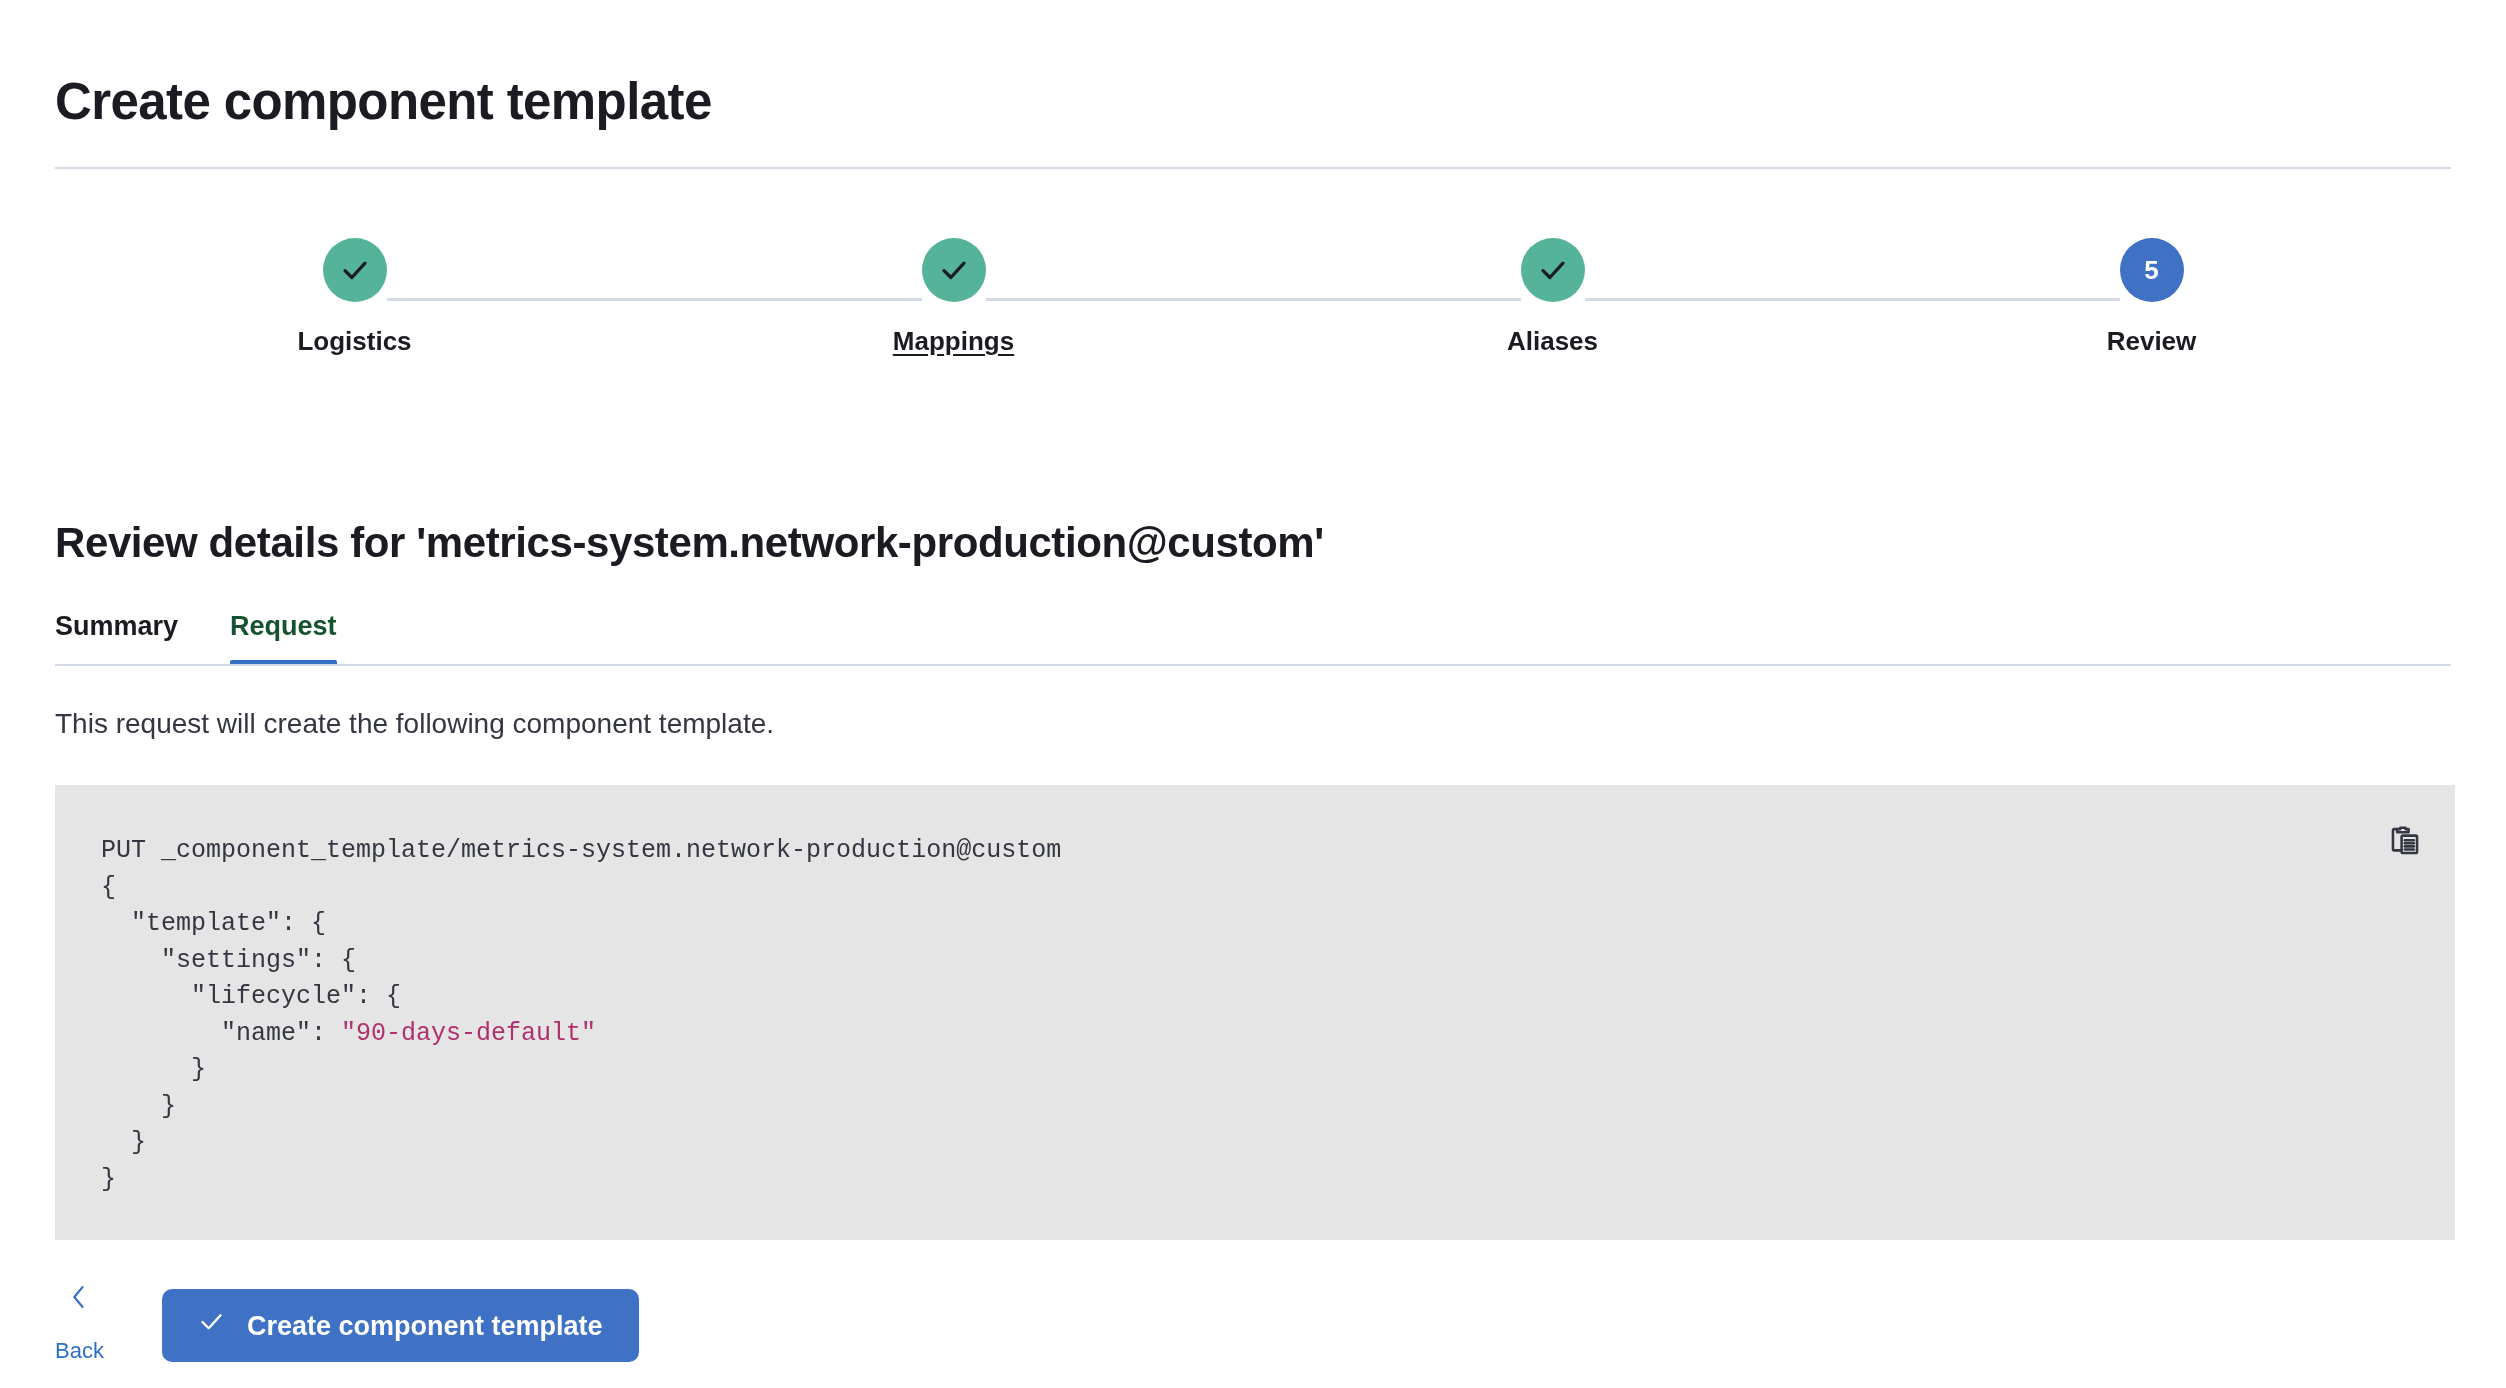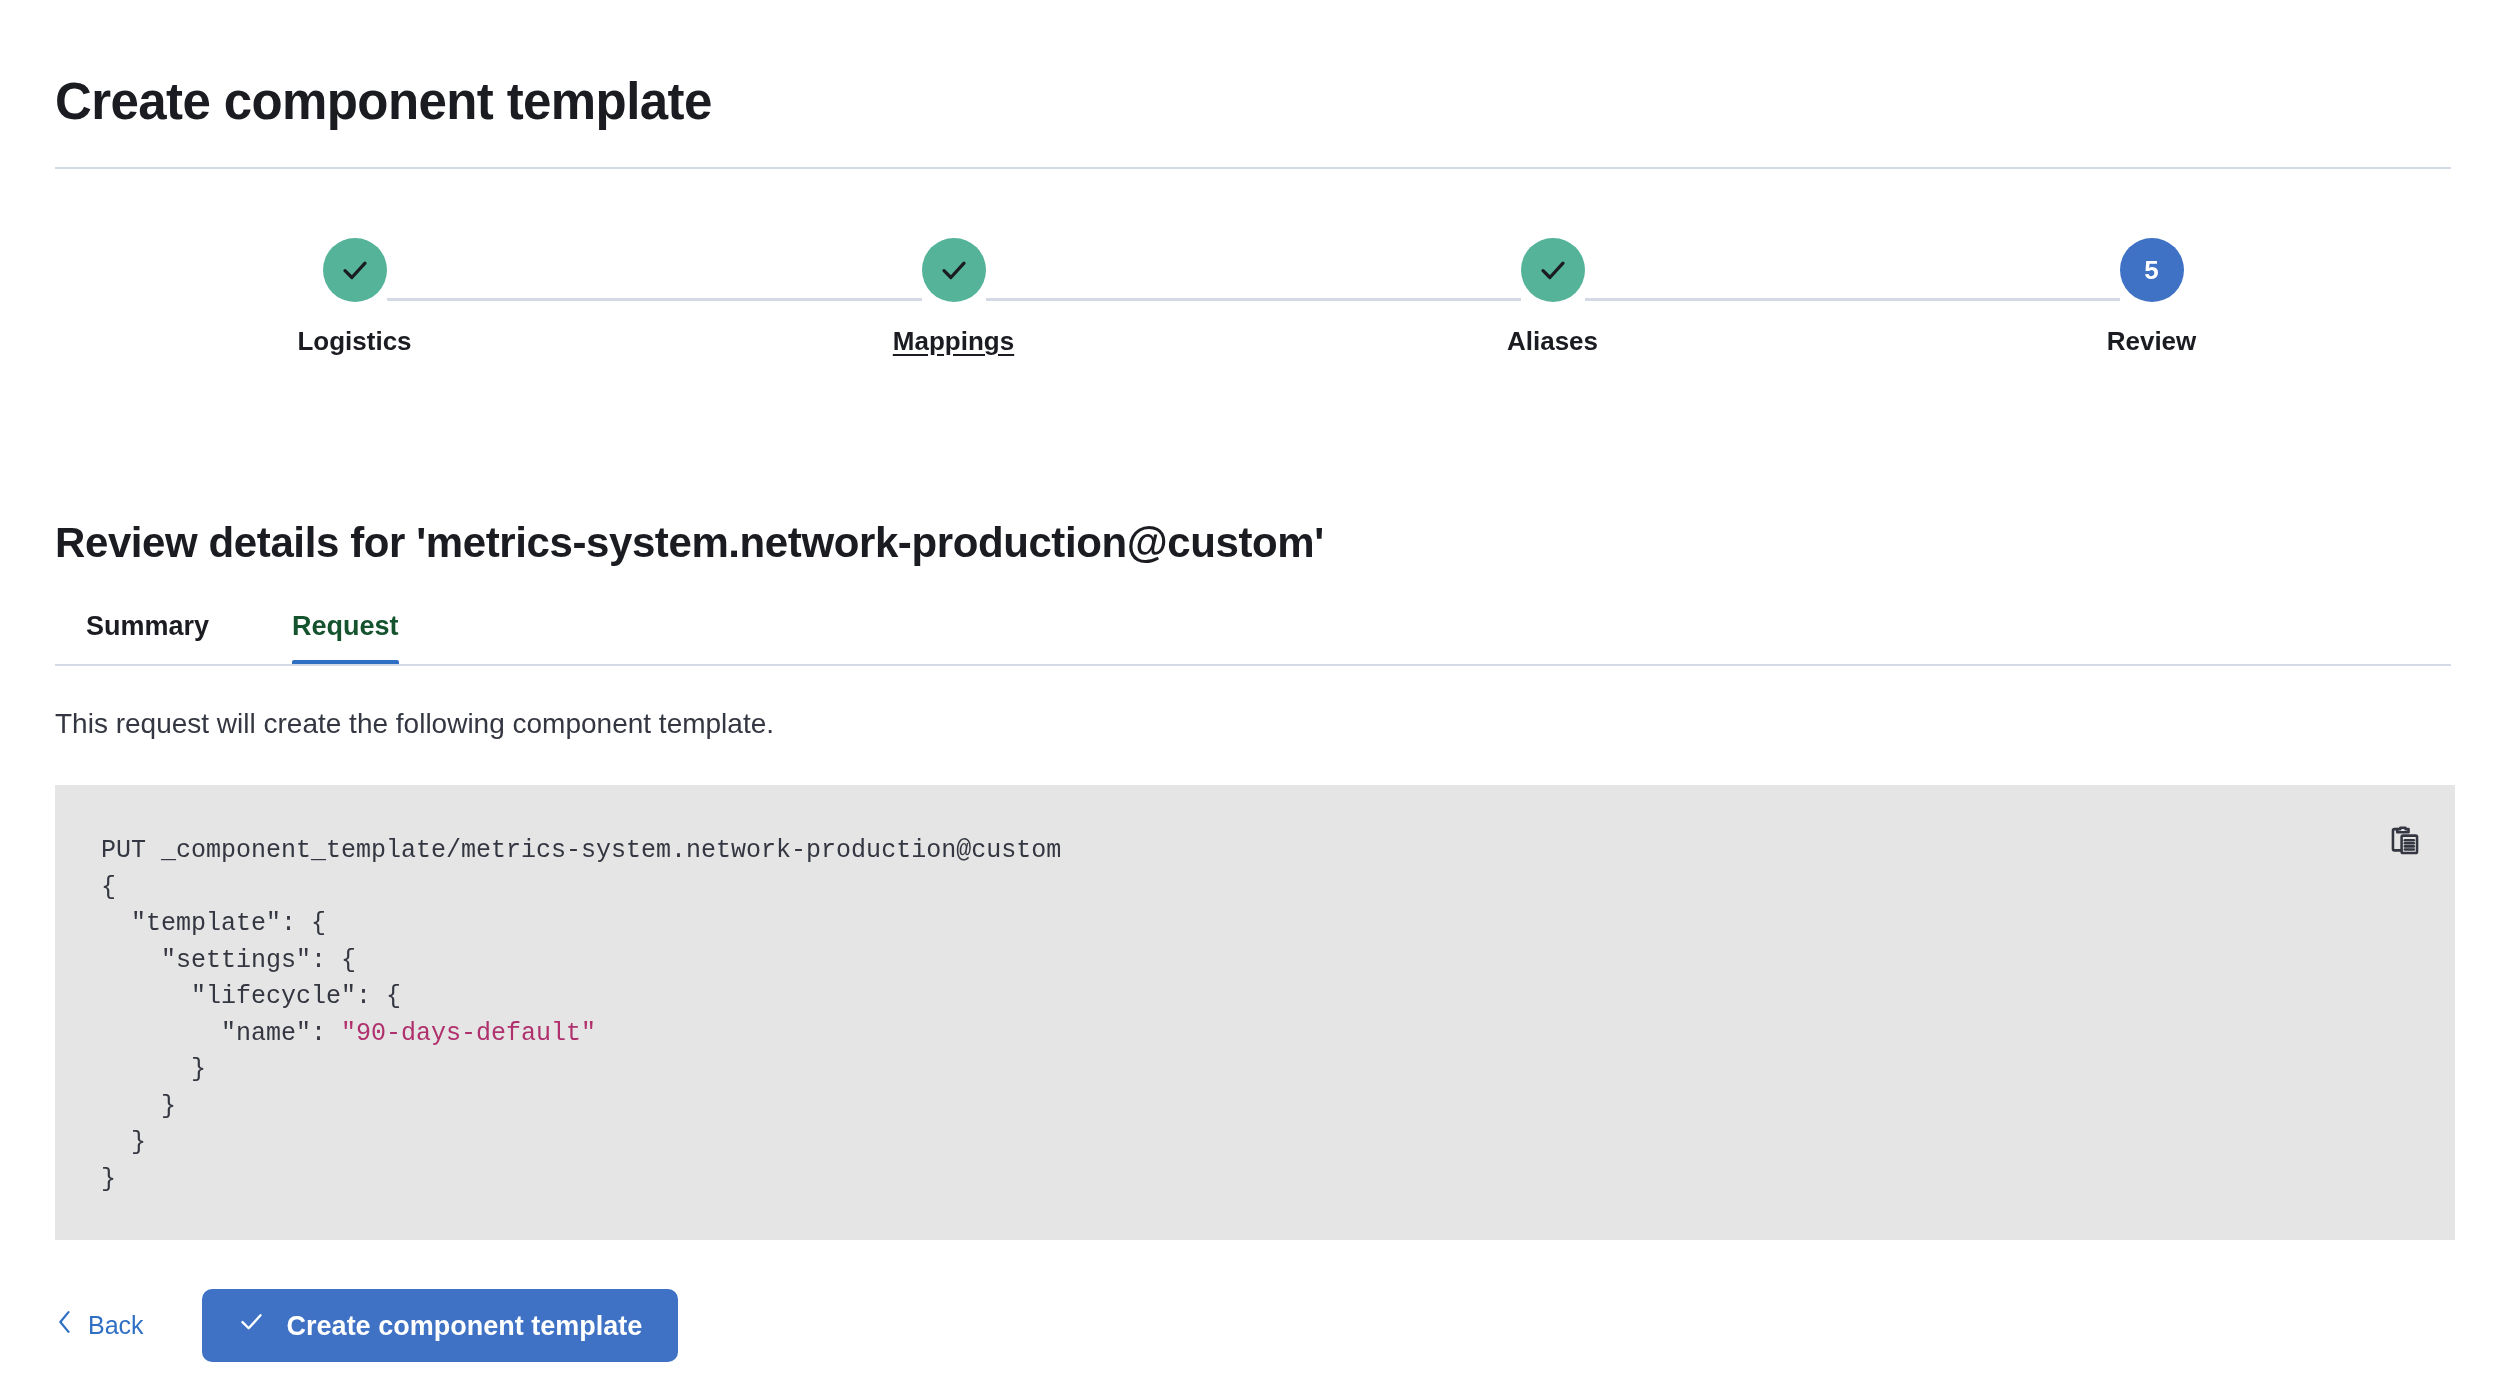--- a/index.html
+++ b/index.html
@@ -133,21 +133,20 @@
     margin-right: 52px;
     font-size: 27px;
     line-height: 34px;
     font-weight: 700;
     color: #1a1c21;
     background: none;
     border: none;
     cursor: pointer;
     font-family: "Liberation Sans", sans-serif;
     white-space: nowrap;
-    margin-left: 31px;
   }
   .tab.active { color: #14532d; }
   .tab.active::after {
     content: "";
     position: absolute;
     left: 0; right: 0;
     bottom: 0;
     height: 6px;
     background: #2f6fc4;
     border-radius: 2px;
@@ -215,30 +214,31 @@
     position: absolute;
     left: 55px;
     top: 1288px;
     height: 75px;
     display: flex;
     align-items: center;
   }
   .back-link {
     display: inline-flex;
     gap: 13px;
-    font-size: 25px;
+    font-size: 22px;
     line-height: 34px;
     font-weight: 400;
     color: #2f6fc4;
     background: none;
     border: none;
     cursor: pointer;
     padding: 0;
     font-family: "Liberation Sans", sans-serif;
     white-space: nowrap;
+    flex-direction: column;
   }
   .create-btn {
     margin-left: 58px;
     display: inline-flex;
     align-items: center;
     gap: 22px;
     height: 73px;
     padding: 0 36px;
     border-radius: 10px;
     border: none;

